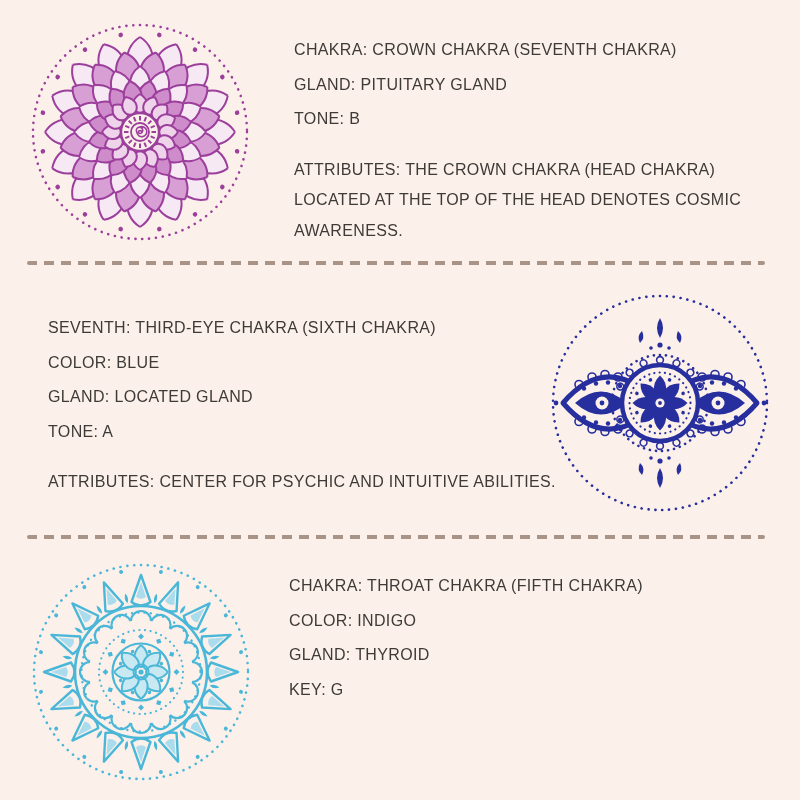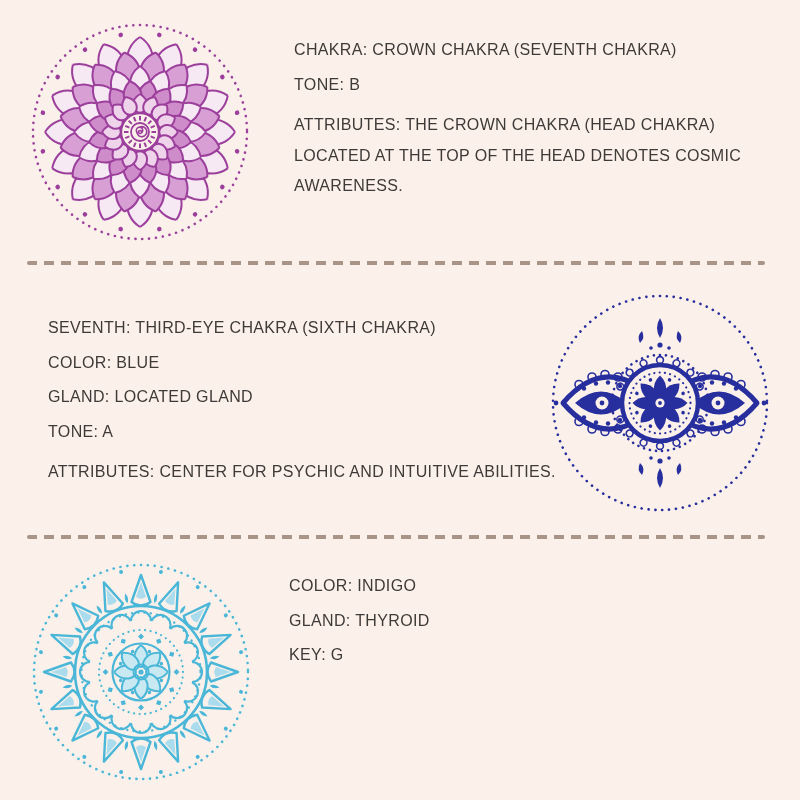--- a/index.html
+++ b/index.html
@@ -21,21 +21,21 @@
   .art{position:absolute;width:232px;height:232px;}
   .art svg{width:100%;height:100%;display:block;}
   .art-crown{left:24px;top:16px;}
   .art-third-eye{left:544px;top:287px;}
   .art-throat{left:25px;top:556px;}
   .textblock{position:absolute;letter-spacing:.35px;font-size:16px;}
   .tb-1{left:294px;top:33px;width:488px;}
   .tb-2{left:48px;top:311px;width:520px;}
   .tb-3{left:289px;top:569px;width:488px;}
   .row{line-height:34.5px;white-space:nowrap;}
-  .attr{line-height:30.5px;margin-top:8px;white-space:normal;}
+  .attr{line-height:30.5px;margin-top:18px;white-space:normal;}
   .divider{
     position:absolute;left:27px;width:738px;height:4px;
     background:repeating-linear-gradient(90deg,var(--divider) 0 10px,transparent 10px 17px);
     opacity:.85;border-radius:2px;
   }
   .div-1{top:261px;}
   .div-2{top:535px;}
 
   
   .pk-s{stroke:var(--crown-purple);fill:none;}
@@ -187,20 +187,21 @@
           <line class="pk-s" y1="-16" y2="-11.5" stroke-width="2" transform="rotate(292.5)"></line>
           <line class="pk-s" y1="-16" y2="-11.5" stroke-width="2" transform="rotate(315)"></line>
           <line class="pk-s" y1="-16" y2="-11.5" stroke-width="2" transform="rotate(337.5)"></line>
         </g>
       <circle class="pk-s" r="9" stroke-width="1.8"></circle>
       <path class="pk-s" stroke-width="1.6" d="M1.5,0 A1.5,1.5 0 1 0 0,1.5 A3.2,3.2 0 1 0 -3.2,0 A5,5 0 1 0 0,-5"></path>
     </svg>
   </div>
   <div class="textblock tb-1">
     <div class="row">CHAKRA: CROWN CHAKRA (SEVENTH CHAKRA)</div>
+    <div class="row">GLAND: PITUITARY GLAND</div>
     <div class="row">TONE: B</div>
     <div class="row attr">ATTRIBUTES: THE CROWN CHAKRA (HEAD CHAKRA) LOCATED AT THE TOP OF THE HEAD DENOTES COSMIC AWARENESS.</div>
   </div>
 
   <div class="divider div-1"></div>
 
   <div class="textblock tb-2">
     <div class="row">SEVENTH: THIRD-EYE CHAKRA (SIXTH CHAKRA)</div>
     <div class="row">COLOR: BLUE</div>
     <div class="row">GLAND: LOCATED GLAND</div>
@@ -418,18 +419,19 @@
           <circle class="cy-f" cy="-22" r="1.8" transform="rotate(202.5)"></circle>
           <circle class="cy-f" cy="-22" r="1.8" transform="rotate(247.5)"></circle>
           <circle class="cy-f" cy="-22" r="1.8" transform="rotate(292.5)"></circle>
           <circle class="cy-f" cy="-22" r="1.8" transform="rotate(337.5)"></circle>
         </g>
       <circle class="cy-s" r="7.5" stroke-width="2" fill="#fcf1ea"></circle>
       <circle class="cy-f" r="2.6"></circle>
     </svg>
   </div>
   <div class="textblock tb-3">
+    <div class="row">CHAKRA: THROAT CHAKRA (FIFTH CHAKRA)</div>
     <div class="row">COLOR: INDIGO</div>
     <div class="row">GLAND: THYROID</div>
     <div class="row">KEY: G</div>
   </div>
 
 </div>
 
 </body></html>

